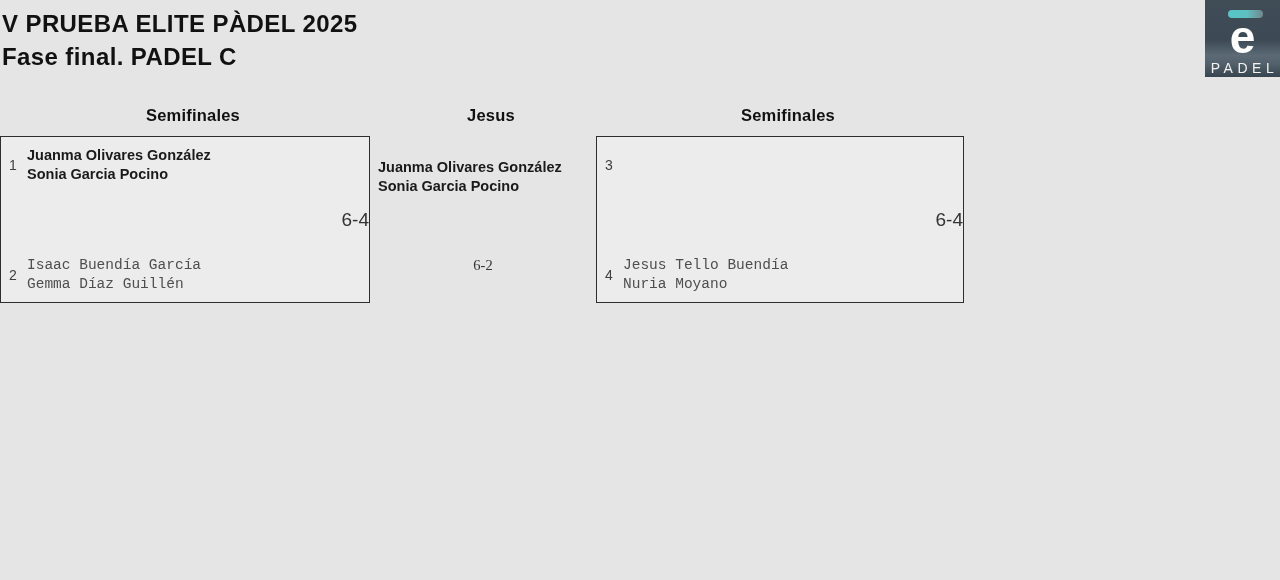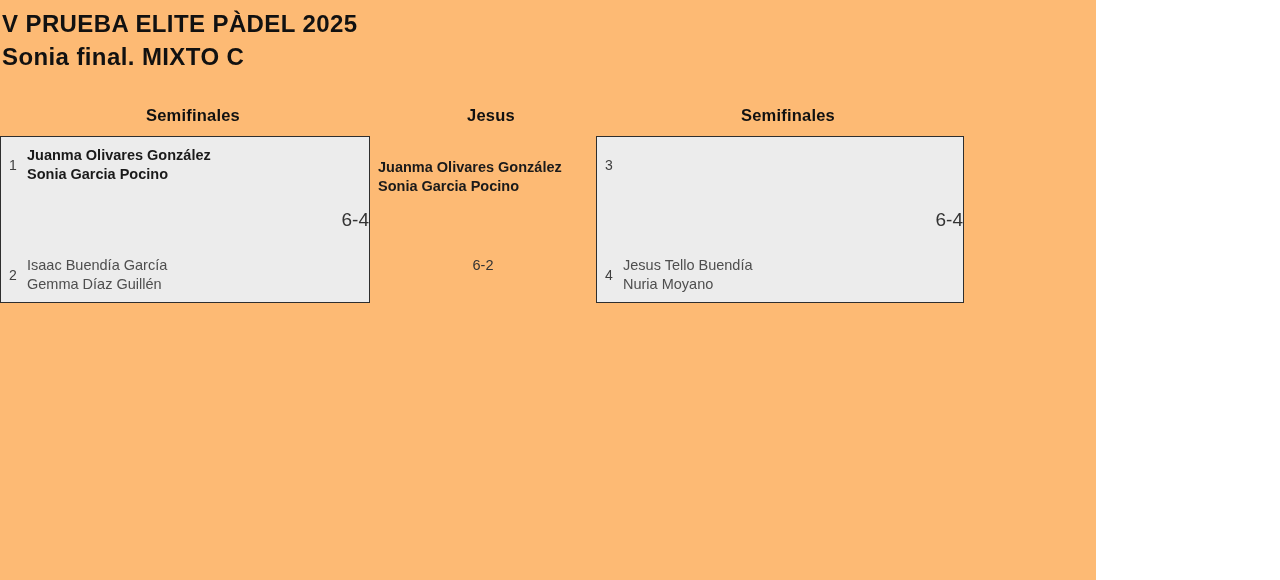--- a/index.html
+++ b/index.html
@@ -1,18 +1,18 @@
 <!DOCTYPE html>
 <html><head>
 <meta charset="utf-8">
 <style>
   * { margin: 0; padding: 0; box-sizing: border-box; }
   html, body { width: 1280px; height: 580px; background: #ffffff; }
   body { font-family: "Liberation Sans", sans-serif; color: #1c1c1c; }
-  .stage { position: relative; width: 1096px; height: 580px; overflow: hidden; background: #fdba74; }
+  .stage { position: relative; width: 1280px; height: 580px; overflow: hidden; background: #e5e5e5; }
 
   
   .title-block { position: absolute; left: 2px; top: 7px; }
   .title-line { font-size: 24px; font-weight: 700; color: #111111; line-height: 33px; letter-spacing: 0.4px; white-space: pre; }
 
   
   .logo { position: absolute; left: 1205px; top: 0; width: 75px; height: 77px;
           background: linear-gradient(180deg, #404c56 0%, #3d4a55 52%, #5b6a74 72%, #53626c 82%, #37454f 100%);
           display: flex; flex-direction: column; align-items: center; }
   .logo-pill { width: 35px; height: 8px; border-radius: 4px; margin-top: 10px; margin-left: 5px;
@@ -30,36 +30,36 @@
   .match-box { position: absolute; top: 136px; height: 167px; background: #ececec; border: 1px solid #2e2e2e; }
   .match-box.left  { left: 0px;   width: 370px; }
   .match-box.right { left: 596px; width: 368px; }
 
   .slot { position: absolute; left: 0; right: 0; display: flex; align-items: center; padding-left: 8px; }
   .slot.top    { top: 9px; }
   .slot.bottom { bottom: 8px; }
   .seed { width: 18px; font-size: 14px; color: #3f3f3f; flex: 0 0 18px; }
   .pair { font-size: 14.5px; line-height: 19px; min-height: 38px; }
   .pair.winner .pair-line { font-weight: 700; color: #1a1a1a; }
-  .pair.loser  .pair-line { font-weight: 400; color: #4e4e4e; }
+  .pair.loser  .pair-line { font-weight: 400; color: #4e4e4e; font-family: Liberation Mono, monospace; }
   .score { position: absolute; left: 0; right: 0; top: 50%; transform: translateY(-50%); text-align: right;
            font-size: 19px; color: #333333; }
 
   
   .final-pair { position: absolute; left: 378px; top: 158px; font-size: 14.5px; line-height: 19px; font-weight: 700; color: #1a1a1a; }
-  .final-score { position: absolute; left: 380px; top: 257px; width: 206px; text-align: center; font-size: 14.5px; color: #333333; }
+  .final-score { position: absolute; left: 380px; top: 257px; width: 206px; text-align: center; font-size: 14.5px; color: #333333; font-family: Liberation Serif, serif; }
 </style>
 </head>
 <body>
 
 <div class="stage">
 
   <div class="title-block">
     <div class="title-line">V PRUEBA ELITE PÀDEL 2025</div>
-    <div class="title-line">Sonia final. MIXTO C</div>
+    <div class="title-line">Fase final. PADEL C</div>
   </div>
 
   <div class="logo">
     <div class="logo-pill"></div>
     <div class="logo-e">e</div>
     <div class="logo-word">PADEL</div>
   </div>
 
   <div class="round-header left">Semifinales</div>
   <div class="round-header mid">Jesus</div>

